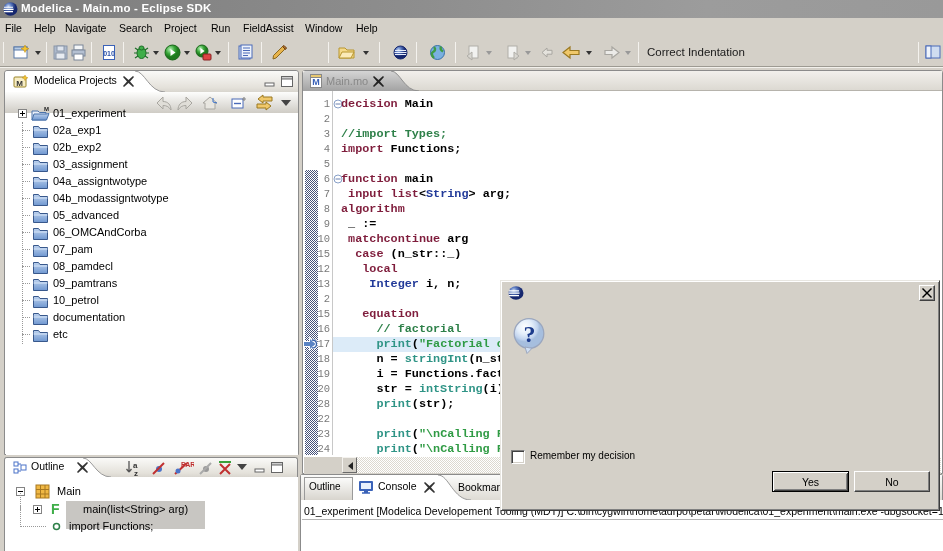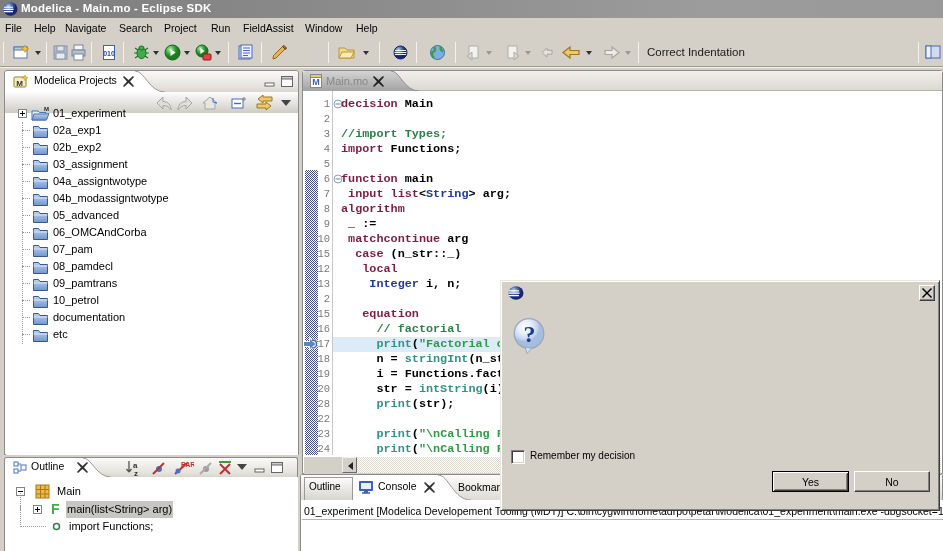--- a/index.html
+++ b/index.html
@@ -409,21 +409,21 @@
         </svg>
   <span class="abs" style="left:51px">Main</span>
       </div>
  <div class="trow" style="left:0;top:24px;width:292px">
   <div class="abs" style="left:14px;top:-8px;height:17px;border-left:1px dotted #999"></div>
   <svg class="abs" style="left:27px;top:4px" width="9" height="9" viewBox="0 0 9 9">
           <rect x="0.5" y="0.5" width="8" height="8" fill="#fff" stroke="#848484"></rect>
           <path d="M2 4.5h5M4.5 2v5" stroke="#000"></path>
         </svg>
   <text class="abs" style="left:45px;top:0;font-size:14px;font-weight:bold;color:#3fae49;font-family:'Liberation Sans'">F</text>
-  <div class="abs" style="left:60px;top:0;height:17px;background:#c8c6c2;padding:0 1px">main(list&lt;String&gt; arg)</div>
+  <div class="abs" style="left:60px;top:0;height:28px;background:#c8c6c2;padding:0 17px">main(list&lt;String&gt; arg)</div>
       </div>
  <div class="trow" style="left:0;top:41px;width:292px">
   <div class="abs" style="left:14px;top:-12px;height:21px;border-left:1px dotted #999"></div>
   <div class="abs" style="left:14px;top:8px;width:26px;border-top:1px dotted #999"></div>
   <svg class="abs" style="left:46px;top:4px" width="9" height="9" viewBox="0 0 9 9">
           <circle cx="4.5" cy="4.5" r="3" fill="#fff" stroke="#2e8049" stroke-width="1.5"></circle>
         </svg>
   <span class="abs" style="left:63px">import Functions;</span>
       </div>
 </div>

